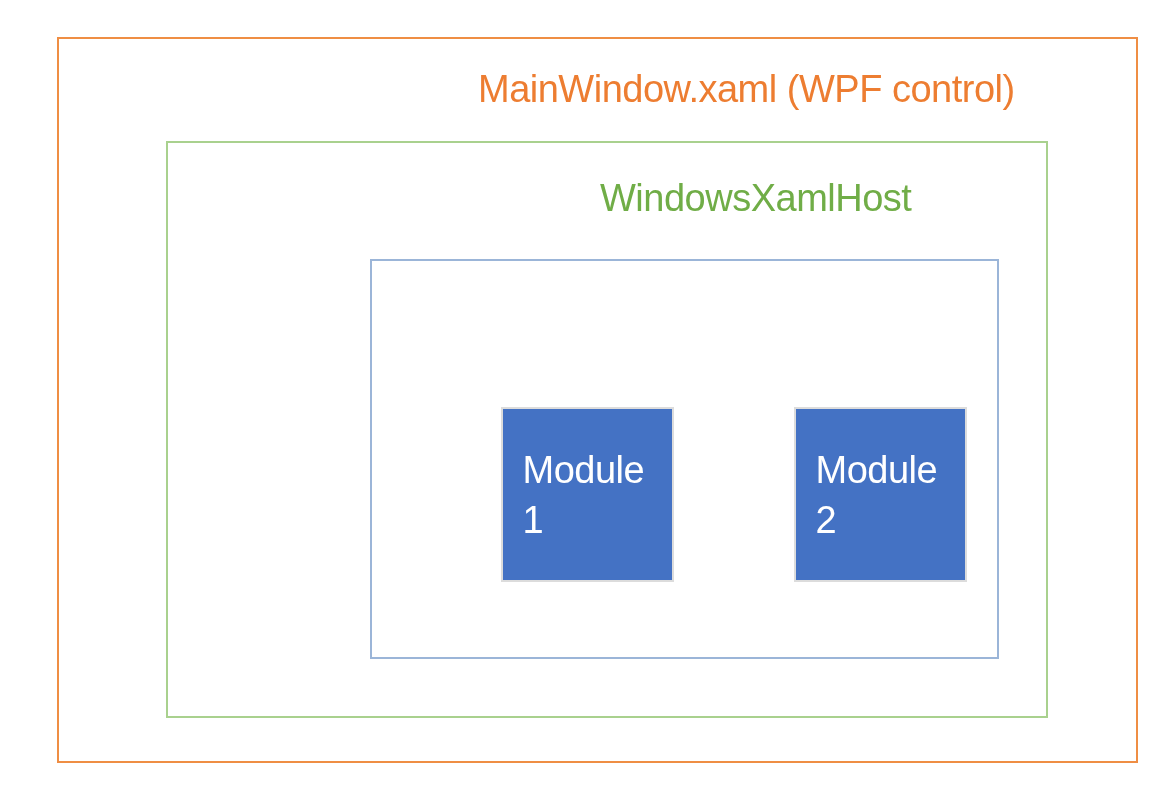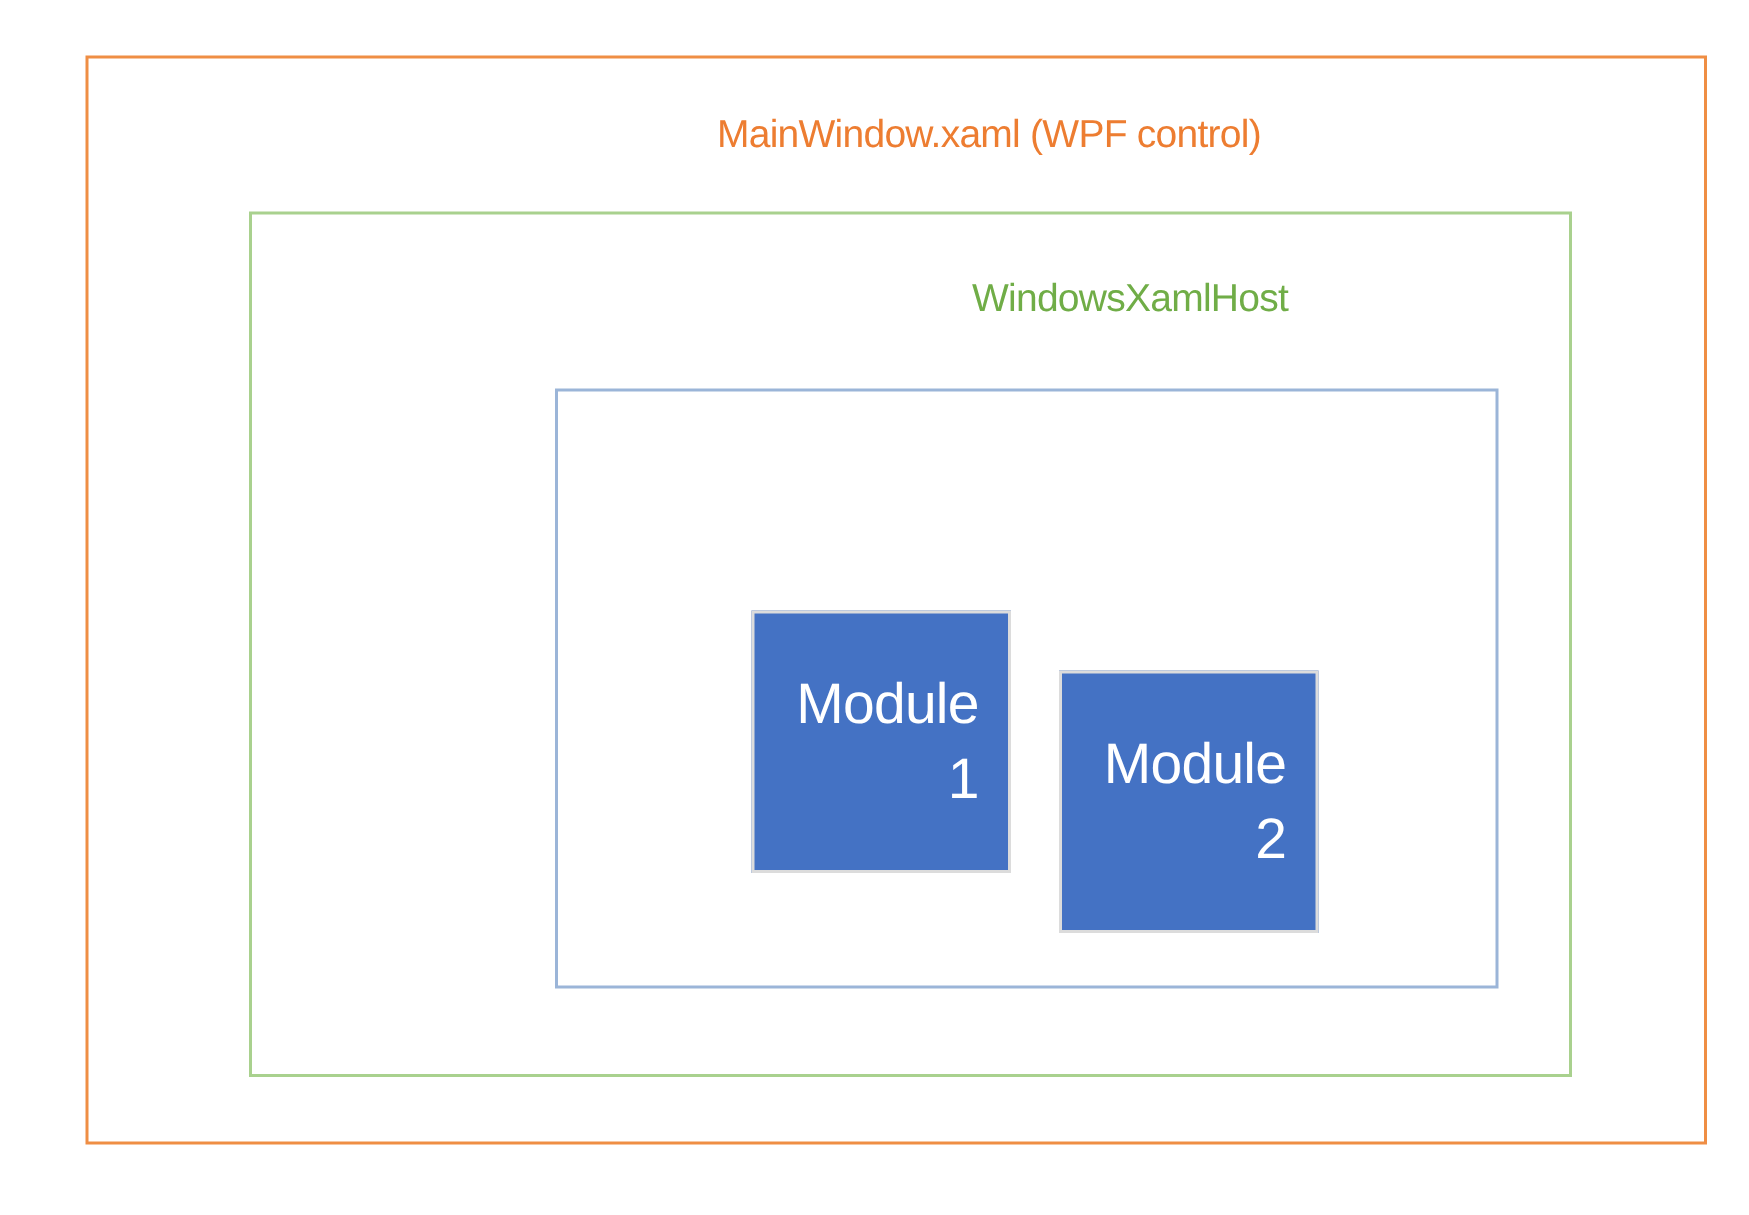--- a/index.html
+++ b/index.html
@@ -31,51 +31,51 @@
     border: 2px solid var(--host_border);
   }
   #shell-box {
     left: 370px; top: 259px;
     width: 629px; height: 400px;
     border: 2px solid var(--shell_border);
   }
   .frame-label {
     position: absolute;
     white-space: nowrap;
-    font-size: 26px;
+    font-size: 38px;
     line-height: 42px;
     letter-spacing: -0.5px;
   }
   #mainwindow-label {
     left: 478px; top: 68px;
     color: var(--outer_text);
   }
   #host-label {
-    left: 648px; top: 177px;
+    left: 600px; top: 177px;
     color: var(--host_text);
   }
   #shell-label {
     left: 392px; top: 304px;
     color: var(--shell_text);
   }
   .module {
     position: absolute;
     top: 407px;
     width: 173px;
     height: 175px;
     background: var(--module_fill);
     border: 2px solid var(--module_border);
     box-sizing: border-box;
     display: flex;
     align-items: center;
     justify-content: center;
-    text-align: right;
+    text-align: left;
   }
   #module-1 { left: 501px; }
-  #module-2 { left: 706px; margin-top: 40px; }
+  #module-2 { left: 794px; }
   .module-label {
     display: inline-block;
     width: 130px;          
     color: var(--module_text);
     font-size: 38px;
     line-height: 50px;
     letter-spacing: -0.5px;
   }
 </style>
 </head>

